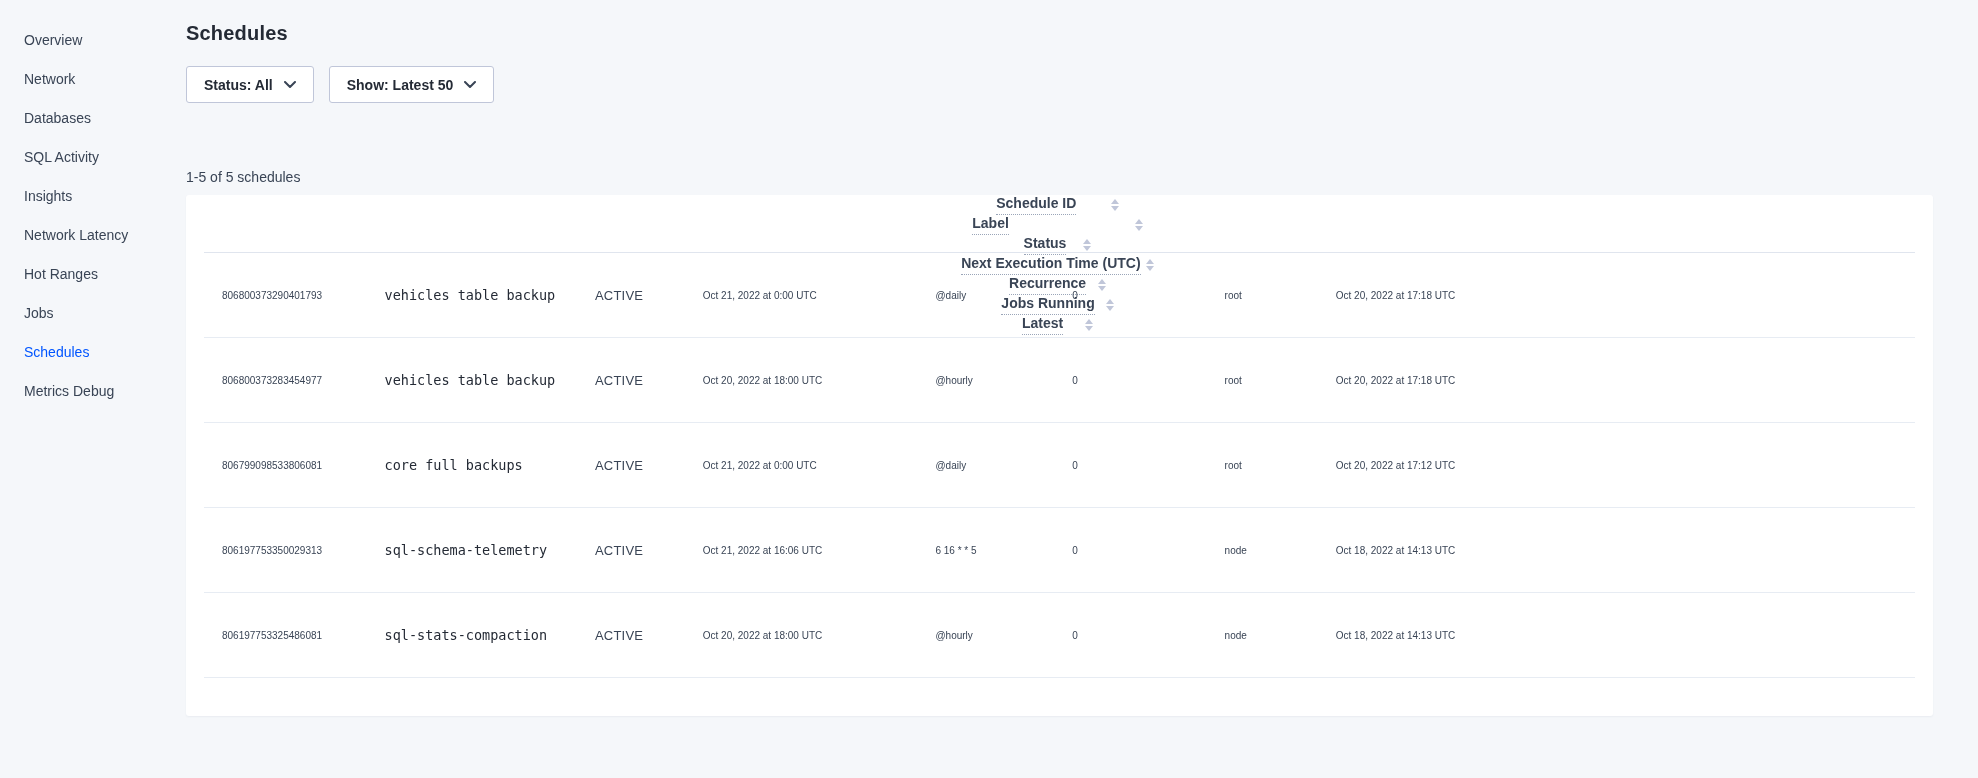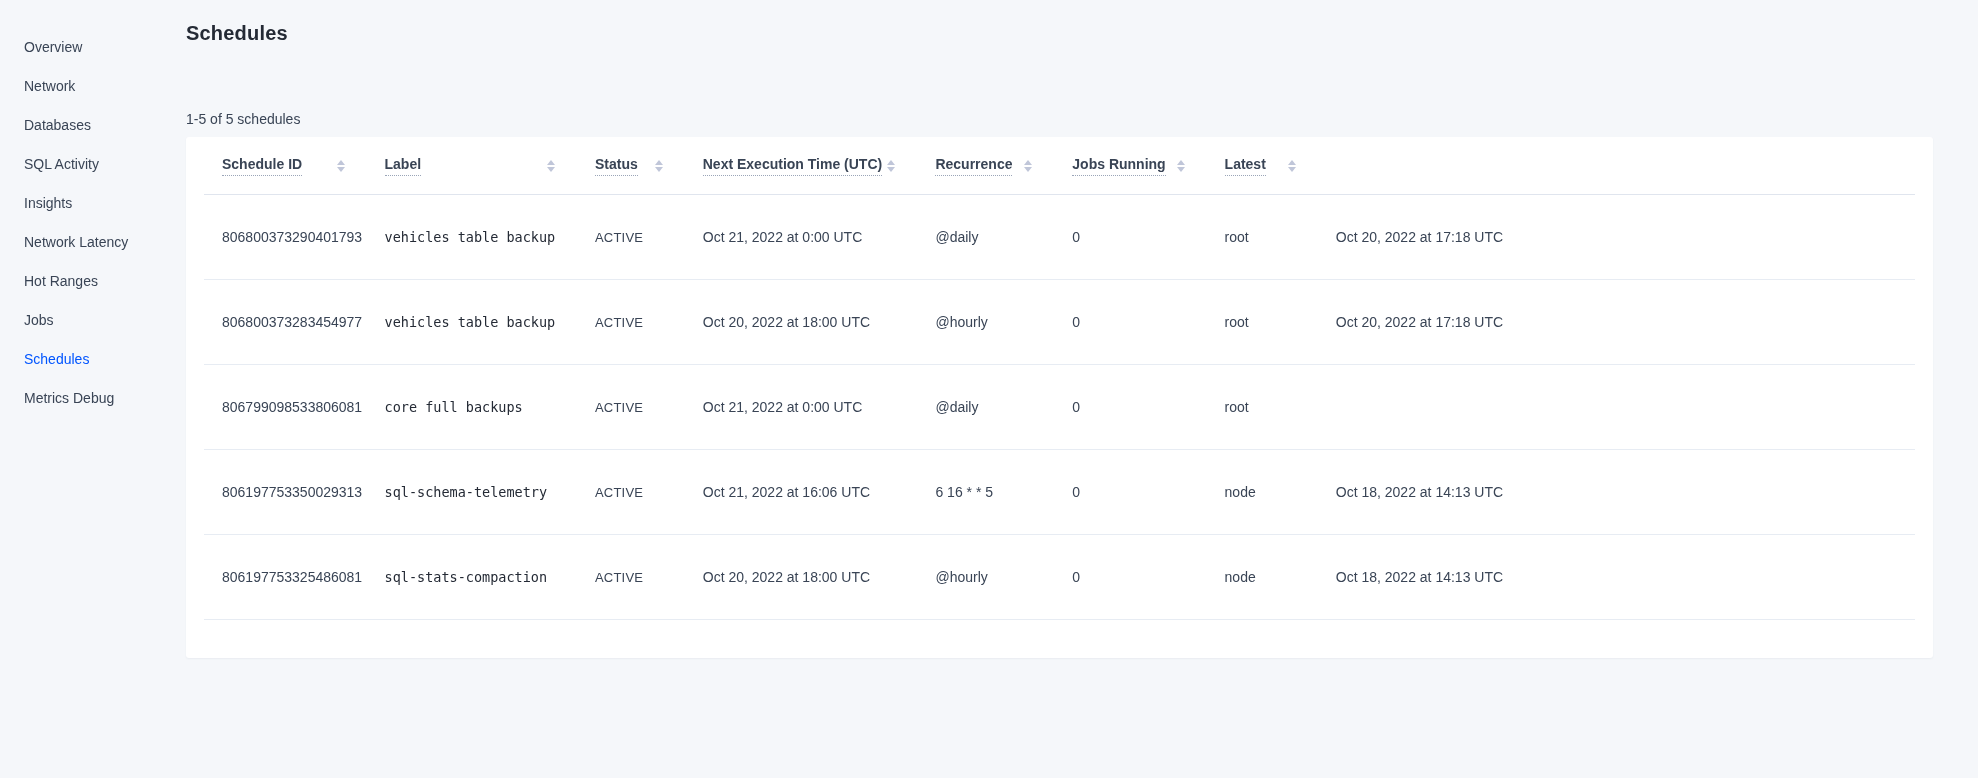--- a/index.html
+++ b/index.html
@@ -7,21 +7,21 @@
   body {
     background: #f5f7fa;
     font-family: "Liberation Sans", sans-serif;
     color: #394455;
     position: relative;
     overflow: hidden;
   }
 
   
   .sidebar {
-    position: absolute; left: 0; top: 11px; width: 186px; height: 580px;
+    position: absolute; left: 0; top: 4px; width: 186px; height: 580px;
     padding: 26px 0 0 24px;
   }
   .sidebar-item {
     display: block;
     height: 20px;
     margin-bottom: 19px;
     font-size: 14px;
     line-height: 20px;
     color: #394455;
     cursor: pointer;
@@ -62,41 +62,41 @@
   
   .card {
     margin-top: 10px;
     margin-right: 45px;
     background: #ffffff;
     border-radius: 3px;
     padding: 0 18px 38px 18px;
     box-shadow: 0 1px 2px rgba(56, 76, 108, 0.06);
   }
 
-  .thead { display: flex; align-items: center; height: 58px; border-bottom: 1px solid #e0e5ee; }
+  .thead { display: flex; align-items: center; height: 58px; border-bottom: 1px solid #e0e5ee; flex-direction: column; }
   .th {
     display: flex; align-items: center;
     padding-left: 18px; padding-right: 8px;
     cursor: pointer;
   }
   .th-label {
     font-size: 14px; font-weight: 700; color: #394455;
     border-bottom: 1px dotted #9aa5b8;
     padding-bottom: 3px;
     white-space: nowrap;
   }
   .sort { display: inline-flex; flex-direction: column; gap: 2px; margin-left: auto; margin-right: 14px; }
   .sort .up   { width: 0; height: 0; border-left: 4px solid transparent; border-right: 4px solid transparent; border-bottom: 5px solid #c0c6d9; }
   .sort .down { width: 0; height: 0; border-left: 4px solid transparent; border-right: 4px solid transparent; border-top: 5px solid #c0c6d9; }
   .sort .down.active { border-top-color: #0055ff; }
 
   .tr { display: flex; align-items: center; height: 85px; border-bottom: 1px solid #e7ecf3; cursor: pointer; }
   .td {
     padding-left: 18px; padding-right: 8px;
-    font-size: 14px; color: #394455;
+    font-size: 10px; color: #394455;
     white-space: nowrap; overflow: hidden;
   }
   .td.mono {
     font-family: "DejaVu Sans Mono", "Liberation Mono", monospace;
     font-weight: 400;
     font-size: 13.5px;
     color: #242a35;
   }
   .td.status { font-size: 13px; letter-spacing: 0.2px; }
 
@@ -123,20 +123,38 @@
   <span class="sidebar-item">Hot Ranges</span>
   <span class="sidebar-item">Jobs</span>
   <span class="sidebar-item active">Schedules</span>
   <span class="sidebar-item">Metrics Debug</span>
 </nav>
 
 <main class="main">
 
   <h1 class="page-title">Schedules</h1>
 
+  <div class="filters">
+    <button class="dropdown-btn">
+      <span>Status: All</span>
+      <span class="chevron">
+        <svg width="12" height="8" viewBox="0 0 12 8">
+            <path d="M1 1l5 5 5-5" fill="none" stroke="#394455" stroke-width="2" stroke-linecap="round" stroke-linejoin="round"></path>
+          </svg>
+      </span>
+    </button>
+    <button class="dropdown-btn">
+      <span>Show: Latest 50</span>
+      <span class="chevron">
+        <svg width="12" height="8" viewBox="0 0 12 8">
+            <path d="M1 1l5 5 5-5" fill="none" stroke="#394455" stroke-width="2" stroke-linecap="round" stroke-linejoin="round"></path>
+          </svg>
+      </span>
+    </button>
+  </div>
 
   <div class="results-count">1-5 of 5 schedules</div>
 
   <section class="card">
 
     <div class="thead">
       <div class="th w1">
         <span class="th-label">Schedule ID</span>
         <span class="sort">
             <i class="up"></i>
@@ -210,20 +228,21 @@
     </div>
 
     <div class="tr">
       <div class="td w1">806799098533806081</div>
       <div class="td w2 mono">core_full_backups</div>
       <div class="td w3 status">ACTIVE</div>
       <div class="td w4">Oct 21, 2022 at 0:00 UTC</div>
       <div class="td w5">@daily</div>
       <div class="td w6">0</div>
       <div class="td w7">root</div>
+      <div class="td w8">Oct 20, 2022 at 17:12 UTC</div>
     </div>
 
     <div class="tr">
       <div class="td w1">806197753350029313</div>
       <div class="td w2 mono">sql-schema-telemetry</div>
       <div class="td w3 status">ACTIVE</div>
       <div class="td w4">Oct 21, 2022 at 16:06 UTC</div>
       <div class="td w5">6 16 * * 5</div>
       <div class="td w6">0</div>
       <div class="td w7">node</div>

